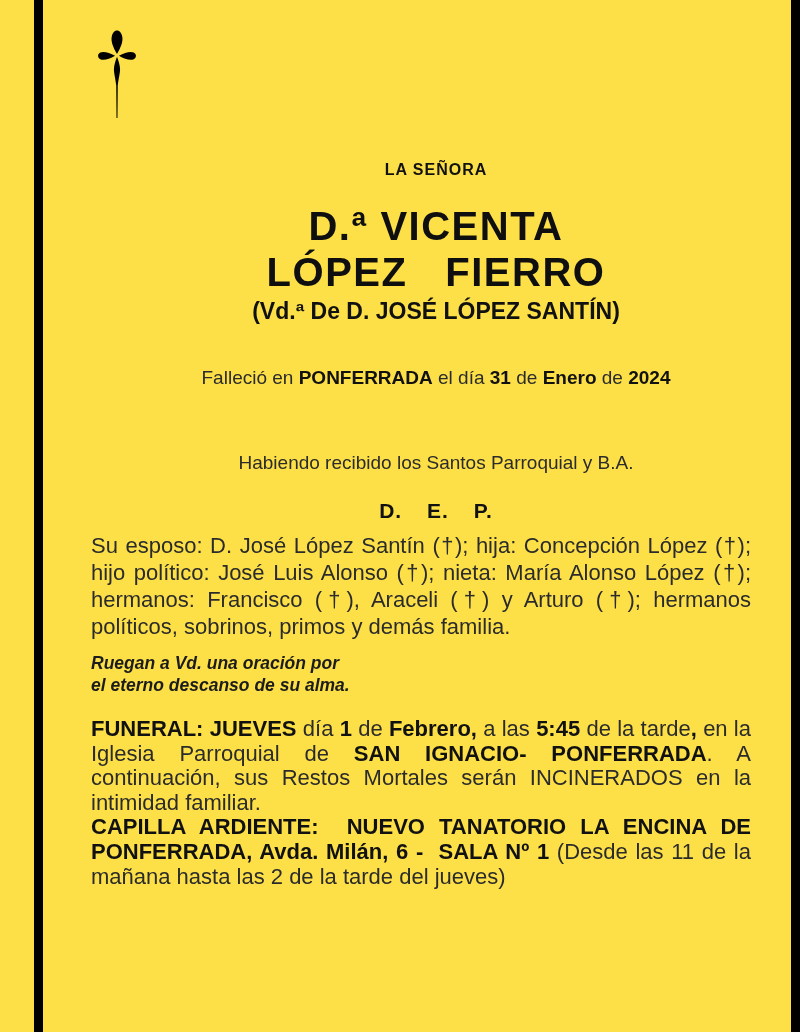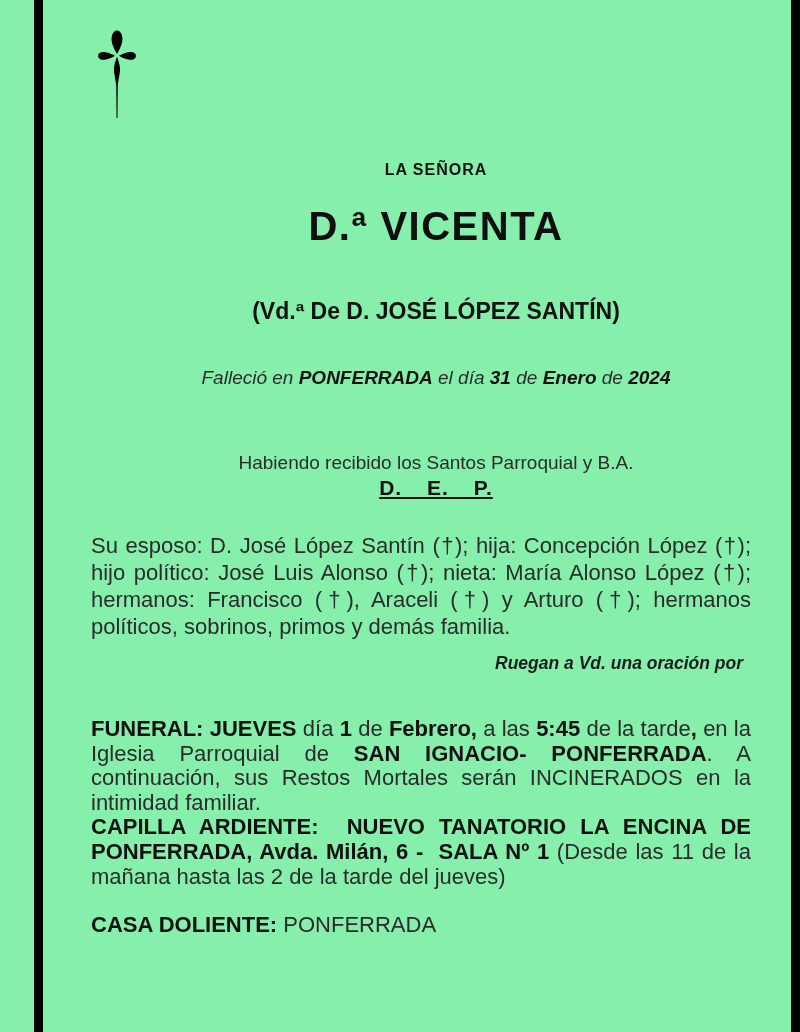--- a/index.html
+++ b/index.html
@@ -1,20 +1,20 @@
 <!DOCTYPE html>
 <html><head>
 <meta charset="utf-8">
 <style>
   html, body { margin: 0; padding: 0; background: #ffffff; }
   .page {
     position: relative;
     width: 800px;
     height: 1032px;
-    background: #86efac;
+    background: #fde047;
     font-family: "Liberation Sans", sans-serif;
     color: #222222;
     overflow: hidden;
   }
   .rule {
     position: absolute;
     top: 0;
     width: 9px;
     height: 1032px;
     background: #000000;
@@ -51,49 +51,47 @@
   }
   .name1 { top: 204px; text-align: center; }
   .name2 { top: 250px; }
   .widow-note {
     top: 298px;
     font-size: 23px;
     font-weight: 700;
     color: #111111;
   }
   .notice-line { font-size: 19px; color: #2b2b2b; }
-  .death-line { top: 367px; font-style: italic; }
+  .death-line { top: 367px; }
   .age-line   { top: 404px; }
   .sacraments { top: 452px; }
   .dep {
-    top: 476px;
+    top: 499px;
     font-size: 21px;
     font-weight: 700;
     word-spacing: 18px;
     letter-spacing: 1px;
     color: #111111;
-    text-decoration: underline;
   }
   .para {
     position: absolute;
     left: 91px;
     width: 660px;
     font-size: 22px;
     line-height: 27px;
     text-align: justify;
     color: #2b2b2b;
     white-space: pre-wrap;
   }
   .family { top: 532px; }
   .prayer {
     position: absolute;
     left: 91px;
     width: 652px;
     top: 652px;
-    text-align: right;
     font-size: 17.5px;
     font-weight: 700;
     font-style: italic;
     line-height: 22px;
     color: #1c1c1c;
   }
   .funeral { top: 717px; line-height: 24.5px; }
   .capilla { top: 814px; line-height: 25px; }
   .casa    { top: 911px; text-align: left; }
   .b { font-weight: 700; color: #111111; }
@@ -111,32 +109,33 @@
       <path d="M24 29 C20 22 17.5 16 18.5 11 C19.5 6 22 4.5 24 4.5 C26 4.5 28.5 6 29.5 11 C30.5 16 28 22 24 29 Z"></path>
       <path d="M22 31 C16 27.5 10 26 6.5 27.5 C3.5 29 3.5 33 6.5 34.5 C10 36 16 34.5 22 31 Z"></path>
       <path d="M26 31 C32 27.5 38 26 41.5 27.5 C44.5 29 44.5 33 41.5 34.5 C38 36 32 34.5 26 31 Z"></path>
       <path d="M24 32 C22.5 36 20.8 41 20.8 45 C20.8 49 22.2 54 23.2 62 L23.5 96 L24.5 96 L24.8 62 C25.8 54 27.2 49 27.2 45 C27.2 41 25.5 36 24 32 Z"></path>
     </g>
   </svg>
 
   <div class="center-block honorific">LA SEÑORA</div>
 
   <div class="center-block name-line name1">D.ª VICENTA</div>
+  <div class="center-block name-line name2">LÓPEZ &nbsp; FIERRO</div>
 
   <div class="center-block widow-note">(Vd.ª De D. JOSÉ LÓPEZ SANTÍN)</div>
 
   <div class="center-block notice-line death-line"><span>Falleció en </span><span class="b">PONFERRADA</span><span> el día </span><span class="b">31</span><span> de </span><span class="b">Enero</span><span> de </span><span class="b">2024</span></div>
   <div class="center-block notice-line sacraments">Habiendo recibido los Santos Parroquial y B.A.</div>
   <div class="center-block dep">D. E. P.</div>
 
   <div class="para family">Su esposo: D. José López Santín (†); hija: Concepción López (†); hijo político: José Luis Alonso (†); nieta: María Alonso López (†); hermanos: Francisco (†), Araceli (†) y Arturo (†); hermanos políticos, sobrinos, primos y demás familia.</div>
 
   <div class="prayer">
     <div>Ruegan a Vd. una oración por</div>
+    <div>el eterno descanso de su alma.</div>
   </div>
 
   <div class="para funeral"><span class="b">FUNERAL: JUEVES</span><span> día </span><span class="b">1</span><span> de </span><span class="b">Febrero,</span><span> a las </span><span class="b">5:45</span><span> de la tarde</span><span class="b">,</span><span> en la Iglesia Parroquial de </span><span class="b">SAN IGNACIO- PONFERRADA</span><span>. A continuación, sus Restos Mortales serán INCINERADOS en la intimidad familiar.</span></div>
 
   <div class="para capilla"><span class="b">CAPILLA ARDIENTE:&nbsp; NUEVO TANATORIO LA ENCINA DE PONFERRADA, Avda. Milán, 6 -&nbsp; SALA Nº 1 </span><span>(Desde las 11 de la mañana hasta las 2 de la tarde del jueves)</span></div>
 
-  <div class="para casa"><span class="b">CASA DOLIENTE:</span><span> PONFERRADA</span></div>
 
 </div>
 
 </body></html>

